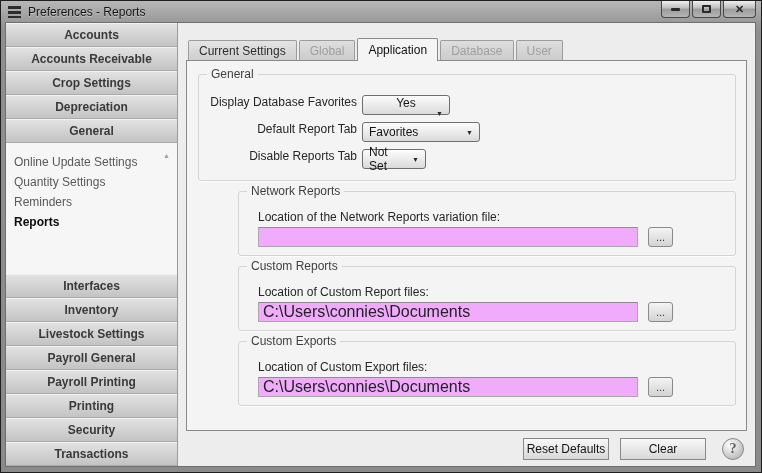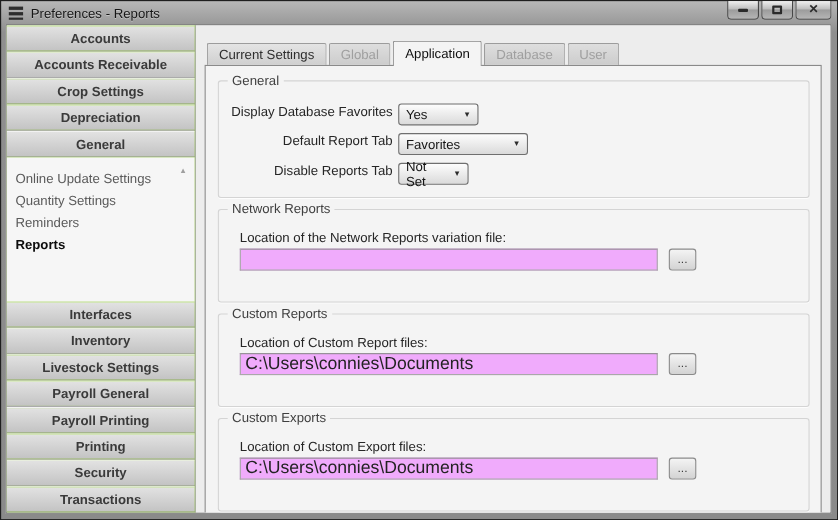--- a/index.html
+++ b/index.html
@@ -79,30 +79,30 @@
     margin-bottom: -1px; color: #101010; position: relative; z-index: 3;
   }
   .tabpanel {
     flex: 1; border: 1px solid #8a8a8a; background: #f4f4f4;
     padding: 13px 10px 0 11px; position: relative; z-index: 1;
   }
   
   .group { position: relative; border: 1px solid #d4d4d4; border-radius: 3px; margin-bottom: 10px; box-shadow: 0 1px 0 rgba(255,255,255,.8); }
   .group-title { position: absolute; top: -8px; left: 8px; background: #f4f4f4; padding: 0 4px; color: #3f3f3f; }
   .group-general { padding: 20px 10px 4px 10px; }
-  .group-path { padding: 18px 10px 28px 10px; }
+  .group-path { padding: 18px 10px 8px 10px; margin-left: 40px; }
   .form-row { display: flex; margin-bottom: 7px; }
   .form-label { width: 148px; text-align: right; margin-right: 5px; color: #262626; flex: 0 0 auto; }
   .combo {
     height: 20px; border: 1px solid #6f6f6f; border-radius: 3px;
     background: linear-gradient(#fdfdfd, #dadada);
     display: flex; align-items: center; padding: 0 6px; color: #141414; cursor: default;
   }
   .combo .arrow { margin-left: auto; font-size: 7px; color: #2b2b2b; padding-left: 8px; }
-  .combo-sm { width: 73px; }
+  .combo-sm { width: 88px; flex-direction: column; }
   .combo-md { width: 118px; }
   .combo-xs { width: 64px; }
   .path-label { margin: 0 0 3px 9px; color: #262626; }
   .path-row { display: flex; align-items: center; margin-left: 9px; }
   .path-input {
     width: 380px; height: 20px;
     border: 1px solid #a9a9a9; border-top-color: #8d8d8d;
     background: #f0abfc; color: #232323;
     font-family: "Liberation Sans", sans-serif; font-size: 16px;
     padding: 0 4px;

